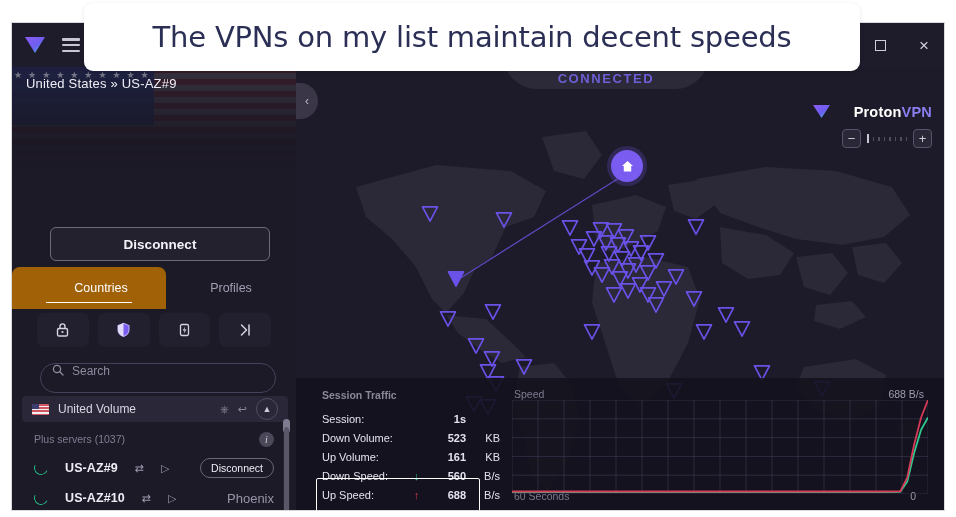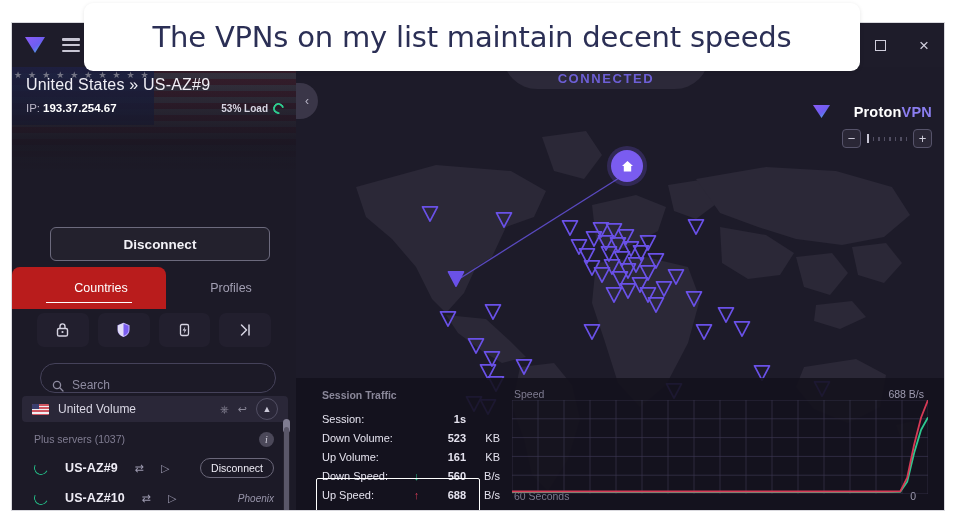--- a/index.html
+++ b/index.html
@@ -73,21 +73,21 @@
   #flag-stars {
     position: absolute; left: 0; top: 0; width: 142px; height: 58px;
     color: rgba(230,230,240,.75); font-size: 9px; line-height: 11px;
     letter-spacing: 6px; padding: 3px 2px; overflow: hidden;
   }
   #header-scrim {
     position: absolute; inset: 0;
     background: linear-gradient(to bottom, rgba(24,22,34,.35), rgba(24,22,34,.92) 72%, #1c1a27 100%);
   }
   .conn-lines { position: absolute; left: 14px; top: 9px; right: 12px; z-index: 3; }
-  .conn-title { color: #efeef5; font-size: 16px; letter-spacing: .2px; }
+  .conn-title { color: #efeef5; font-size: 13px; letter-spacing: .2px; }
   .conn-row2 { display: flex; align-items: center; margin-top: 8px; }
   .conn-ip-label { color: #b8b5c6; font-size: 11.5px; }
   .conn-ip { color: #ffffff; font-size: 11.5px; font-weight: bold; margin-left: 3px; }
   .load-wrap { margin-left: auto; display: flex; align-items: center; gap: 5px; }
   .load-text { color: #d7d5e2; font-size: 10px; font-weight: bold; }
   .load-ring {
     width: 11px; height: 11px; border-radius: 50%;
     border: 2px solid #2ecc8f; border-right-color: transparent; transform: rotate(35deg);
   }
   .conn-row3 { display: flex; align-items: center; margin-top: 7px; }
@@ -107,41 +107,41 @@
     display: flex; align-items: center; justify-content: center;
     z-index: 4;
   }
 
   
   #tabs { position: absolute; left: 0; top: 200px; width: 284px; height: 42px; display: flex; }
   .tab {
     flex: 1; display: flex; align-items: center; justify-content: center;
     font-size: 12.5px; color: #a29fb3; position: relative;
   }
-  .tab.active { color: #ffffff; background: #b91c1c; border-radius: 8px 8px 0 0; padding-left: 24px; }
+  .tab.active { color: #ffffff; background: #a16207; border-radius: 8px 8px 0 0; padding-left: 24px; }
   .tab.active::after {
     content: ""; position: absolute; left: 34px; right: 34px; bottom: 6px; height: 1.5px;
     background: #ffffff;
   }
 
   
   #quick-actions {
     position: absolute; left: 0; top: 246px; width: 284px; height: 44px;
     display: flex; gap: 9px; padding: 0 25px;
   }
   .qa-btn {
     flex: 1; height: 34px; background: #221f2e; border-radius: 7px;
     display: flex; align-items: center; justify-content: center;
   }
 
   
   #search-box {
     position: absolute; left: 28px; top: 296px; width: 236px; height: 30px;
     border: 1px solid #45425a; border-radius: 16px;
-    display: flex; align-items: flex-end; padding: 0 11px; gap: 8px;
+    display: flex; align-items: flex-start; padding: 0 11px; gap: 8px;
   }
   #search-box .sf { color: #8e8ba0; font-size: 12px; }
 
   
   #country-row {
     position: absolute; left: 10px; top: 329px; width: 266px; height: 26px;
     background: #2a2738; border-radius: 4px;
     display: flex; align-items: center; padding: 0 10px; gap: 9px;
   }
   .us-flag { width: 17px; height: 11px; position: relative; border-radius: 1px; overflow: hidden;
@@ -166,21 +166,21 @@
     display: flex; align-items: center; justify-content: center;
   }
   .srv-row { height: 30px; display: flex; align-items: center; padding: 0 22px; gap: 17px; }
   .srv-ring {
     width: 14px; height: 14px; border-radius: 50%;
     border: 1.8px solid #23b884; border-top-color: transparent; border-right-color: transparent;
     transform: rotate(-20deg);
   }
   .srv-name { color: #eeecf5; font-size: 12.5px; font-weight: bold; letter-spacing: .1px; }
   .srv-ico { color: #9d9ab0; font-size: 11px; }
-  .srv-right { margin-left: auto; color: #9794a9; font-size: 10px; font-style: italic; }
+  .srv-right { margin-left: auto; color: #9794a9; font-size: 13px; }
   .srv-disconnect {
     margin-left: auto; border: 1px solid #6a6779; border-radius: 12px;
     padding: 3px 10px; color: #eeecf5; font-size: 10.5px;
   }
 
   
   #list-scroll {
     position: absolute; left: 271px; top: 356px; width: 7px; height: 133px;
     background: #26232f; border-radius: 4px;
   }
@@ -308,28 +308,20 @@
     <div id="sidebar">
 
       <div id="conn-header">
         <div id="flag-bg"></div>
         <div id="flag-canton"></div>
         <div id="flag-stars">★★★★★★★★★★★★★★★★★★★★★★★★★★★★★★</div>
         <div id="header-scrim"></div>
 
         <div class="conn-lines">
           <div class="conn-title">United States » US-AZ#9</div>
-          <div class="conn-row2">
-            <span class="conn-ip-label">IP:</span>
-            <span class="conn-ip">193.37.254.67</span>
-            <span class="load-wrap">
-              <span class="load-text">53% Load</span>
-              <span class="load-ring"></span>
-            </span>
-          </div>
         </div>
       </div>
 
       <div id="disconnect-btn">
         <span>Disconnect</span>
       </div>
 
       <div id="tabs">
         <div class="tab active">
           <span>Countries</span>

